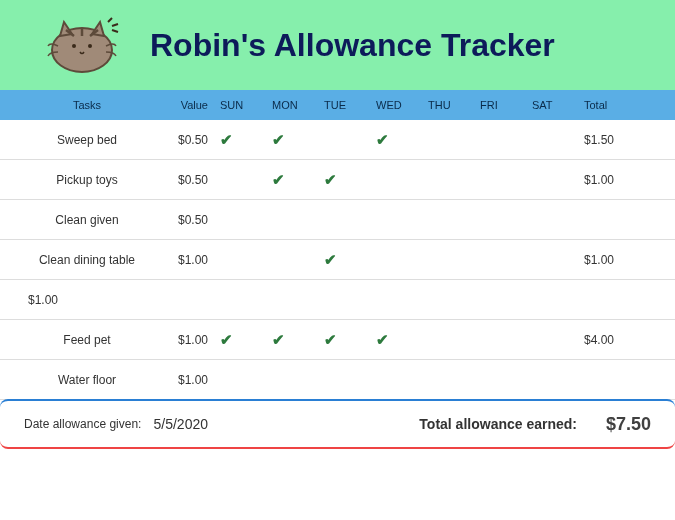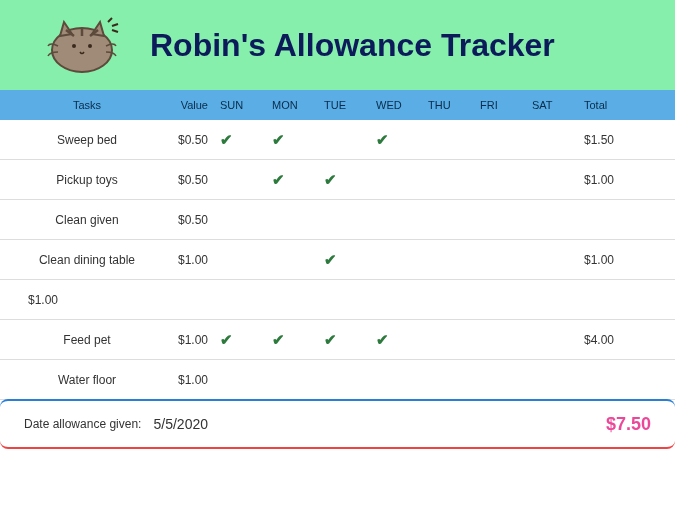--- a/index.html
+++ b/index.html
@@ -56,21 +56,21 @@
     align-items: center;
     border-top: 2px solid #2a7fd4;
     border-bottom: 2px solid #ef4444;
     margin-top: -1px;
     border-radius: 8px;
   }
   .f-label1 { width: 150px; padding-left: 24px; font-size: 12px; }
   .f-date { width: 70px; text-align: right; padding-right: 12px; font-size: 14px; }
   .f-spacer { flex: 1; }
   .f-label2 { font-size: 14px; font-weight: 600; padding-right: 18px; }
-  .f-total { width: 80px; text-align: right; padding-right: 24px; font-size: 18px; font-weight: bold; color: #ec4899; }
+  .f-total { width: 80px; text-align: right; padding-right: 24px; font-size: 18px; font-weight: bold; color: #404040; }
 </style>
 </head>
 <body>
 
 <div class="header-band">
   <div class="cat-wrap">
     <svg width="78" height="58" viewBox="0 0 78 58">
       <ellipse cx="36" cy="34" rx="30" ry="22" fill="#a08a78" stroke="#5d4a3a" stroke-width="2"></ellipse>
       <path d="M14 20 L18 6 L26 18 Z" fill="#a08a78" stroke="#5d4a3a" stroke-width="2"></path>
       <path d="M46 18 L54 6 L58 20 Z" fill="#a08a78" stroke="#5d4a3a" stroke-width="2"></path>
@@ -186,14 +186,15 @@
       <div class="c-day"></div>
       <div class="c-day"></div>
       <div class="c-total"></div>
     </div>
   </div>
 
 <div class="footer-row">
   <div class="f-label1">Date allowance given:</div>
   <div class="f-date">5/5/2020</div>
   <div class="f-spacer"></div>
+  <div class="f-label2">Total allowance earned:</div>
   <div class="f-total">$7.50</div>
 </div>
 
 </body></html>

